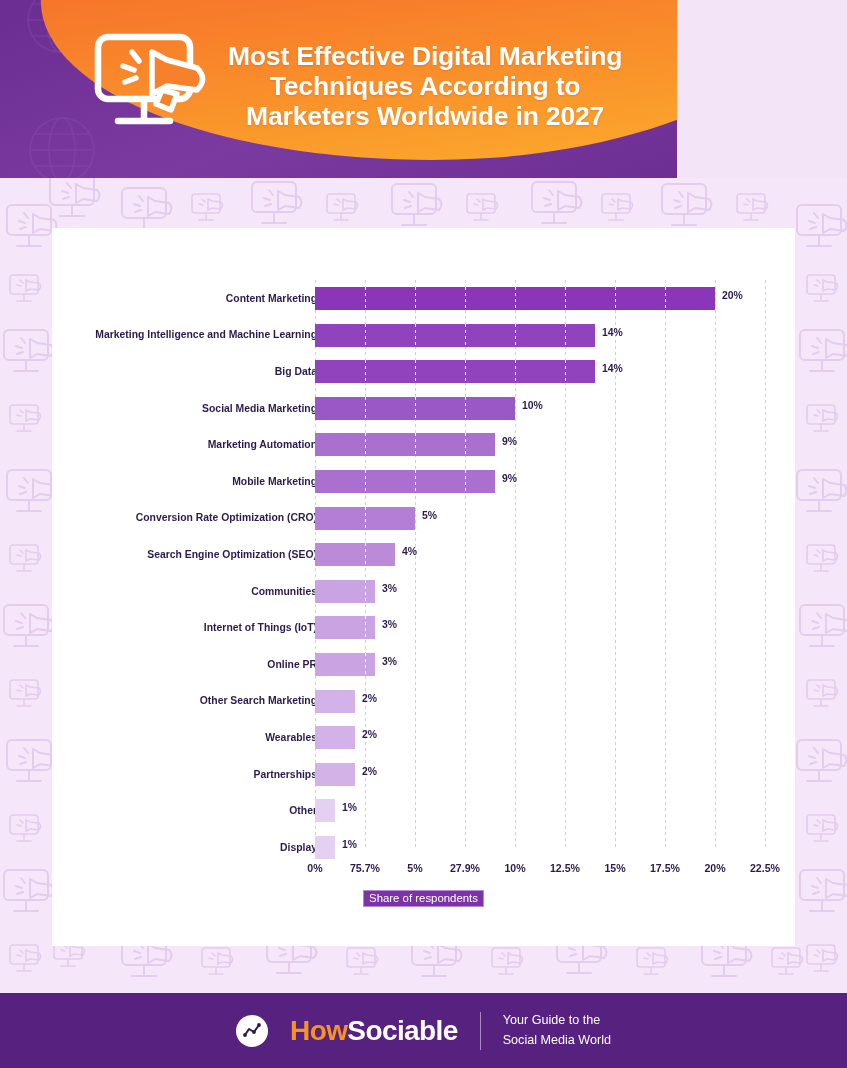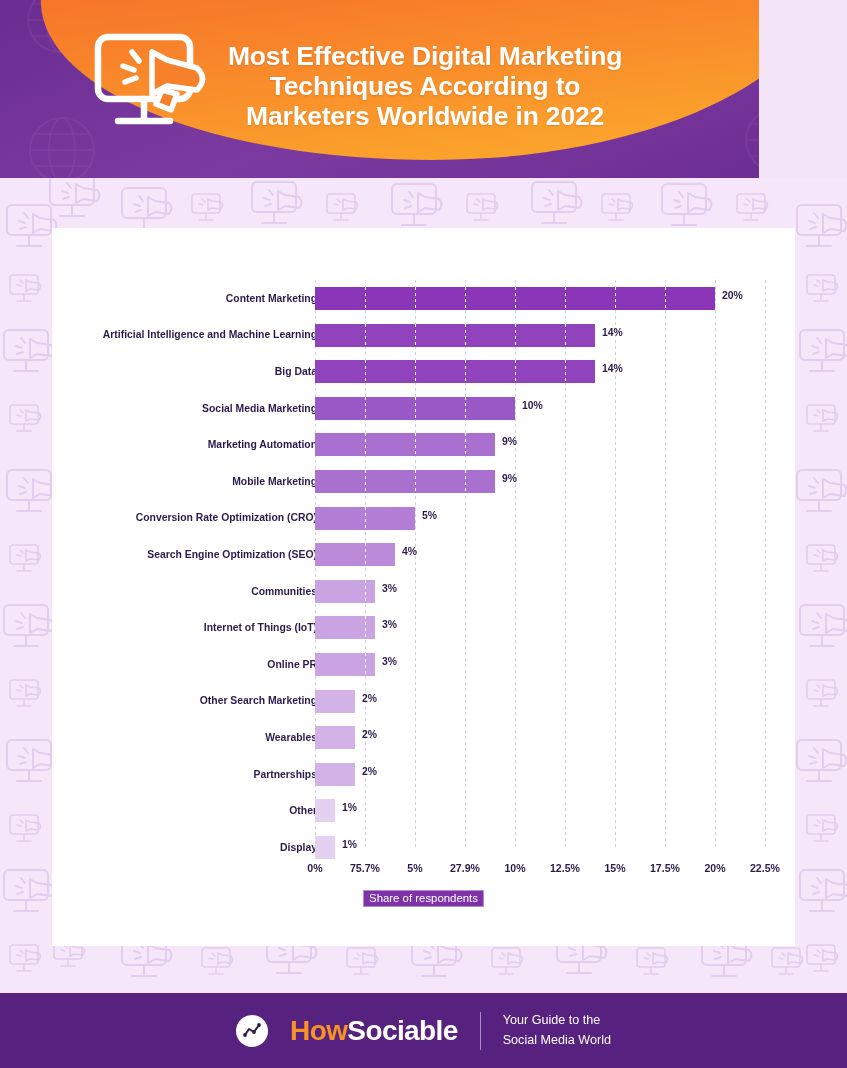--- a/index.html
+++ b/index.html
@@ -6,21 +6,21 @@
   html,body { width:847px; height:1068px; }
   body {
     font-family:"Liberation Sans", sans-serif;
     background:#f3e4f7;
     position:relative;
     overflow:hidden;
   }
 
   
   .header {
-    position:absolute; left:0; top:0; width:759px; height:178px;
+    position:absolute; left:0; top:0; width:677px; height:178px;
     background:linear-gradient(160deg,#6b2d91 0%,#7b3aa0 55%,#6d2e93 100%);
     overflow:hidden;
   }
   .header-globes { position:absolute; inset:0; opacity:.30; }
   .header-blob {
     position:absolute; left:42px; top:-72px;
     width:790px; height:232px;
     background:linear-gradient(175deg,#f4692a 0%,#f8802a 38%,#fbab2c 100%);
     border-radius:0 0 48% 52% / 0 0 78% 72%;
     transform:rotate(-1.4deg);
@@ -171,21 +171,21 @@
         </g>
         <g fill="#f7812a" stroke="#ffffff" stroke-width="5.5" stroke-linejoin="round" stroke-linecap="round">
           <path d="M60 24 L60 66 L75 58 L105 62 Q116 51 105 40 L75 32 Z"></path>
           <path d="M70 62 L64 76 L79 82 L85 66 Z"></path>
         </g>
       </svg>
     </div>
     <div class="header-title">
       <span>Most Effective Digital Marketing</span>
       <span>Techniques According to</span>
-      <span>Marketers Worldwide in 2022</span>
+      <span>Marketers Worldwide in 2027</span>
     </div>
   </div>
 </div>
 
 <div class="bg-pattern">
   <svg width="847" height="815" viewBox="0 0 847 815">
     <defs>
       <g id="tile-monitor" fill="none" stroke="#e3cced" stroke-width="2" stroke-linecap="round" stroke-linejoin="round">
         <rect x="2" y="2" width="44" height="30" rx="5"></rect>
         <line x1="24" y1="32" x2="24" y2="42"></line>
@@ -281,21 +281,21 @@
             <div style="position: absolute; top: 7px; height: 23px; width: 1px; left: 100px; background-image: linear-gradient(rgb(255, 255, 255) 0px, rgb(255, 255, 255) 3px, transparent 3px, transparent 6px); background-size: 1px 6px;"></div>
             <div style="position: absolute; top: 7px; height: 23px; width: 1px; left: 150px; background-image: linear-gradient(rgb(255, 255, 255) 0px, rgb(255, 255, 255) 3px, transparent 3px, transparent 6px); background-size: 1px 6px;"></div>
             <div style="position: absolute; top: 7px; height: 23px; width: 1px; left: 200px; background-image: linear-gradient(rgb(255, 255, 255) 0px, rgb(255, 255, 255) 3px, transparent 3px, transparent 6px); background-size: 1px 6px;"></div>
             <div style="position: absolute; top: 7px; height: 23px; width: 1px; left: 250px; background-image: linear-gradient(rgb(255, 255, 255) 0px, rgb(255, 255, 255) 3px, transparent 3px, transparent 6px); background-size: 1px 6px;"></div>
             <div style="position: absolute; top: 7px; height: 23px; width: 1px; left: 300px; background-image: linear-gradient(rgb(255, 255, 255) 0px, rgb(255, 255, 255) 3px, transparent 3px, transparent 6px); background-size: 1px 6px;"></div>
             <div style="position: absolute; top: 7px; height: 23px; width: 1px; left: 350px; background-image: linear-gradient(rgb(255, 255, 255) 0px, rgb(255, 255, 255) 3px, transparent 3px, transparent 6px); background-size: 1px 6px;"></div>
             <div class="bar-value" style="left: 407px;">20%</div>
           </div>
         </div>
         <div class="row">
-          <div class="cat-label">Artificial Intelligence and Machine Learning</div>
+          <div class="cat-label">Marketing Intelligence and Machine Learning</div>
           <div class="bar-wrap">
             <div class="bar" title="Artificial Intelligence and Machine Learning: 14%" style="width: 280px; background: rgb(144, 67, 189);"></div>
             <div style="position: absolute; top: 7px; height: 23px; width: 1px; left: 50px; background-image: linear-gradient(rgb(255, 255, 255) 0px, rgb(255, 255, 255) 3px, transparent 3px, transparent 6px); background-size: 1px 6px;"></div>
             <div style="position: absolute; top: 7px; height: 23px; width: 1px; left: 100px; background-image: linear-gradient(rgb(255, 255, 255) 0px, rgb(255, 255, 255) 3px, transparent 3px, transparent 6px); background-size: 1px 6px;"></div>
             <div style="position: absolute; top: 7px; height: 23px; width: 1px; left: 150px; background-image: linear-gradient(rgb(255, 255, 255) 0px, rgb(255, 255, 255) 3px, transparent 3px, transparent 6px); background-size: 1px 6px;"></div>
             <div style="position: absolute; top: 7px; height: 23px; width: 1px; left: 200px; background-image: linear-gradient(rgb(255, 255, 255) 0px, rgb(255, 255, 255) 3px, transparent 3px, transparent 6px); background-size: 1px 6px;"></div>
             <div style="position: absolute; top: 7px; height: 23px; width: 1px; left: 250px; background-image: linear-gradient(rgb(255, 255, 255) 0px, rgb(255, 255, 255) 3px, transparent 3px, transparent 6px); background-size: 1px 6px;"></div>
             <div class="bar-value" style="left: 287px;">14%</div>
           </div>
         </div>

